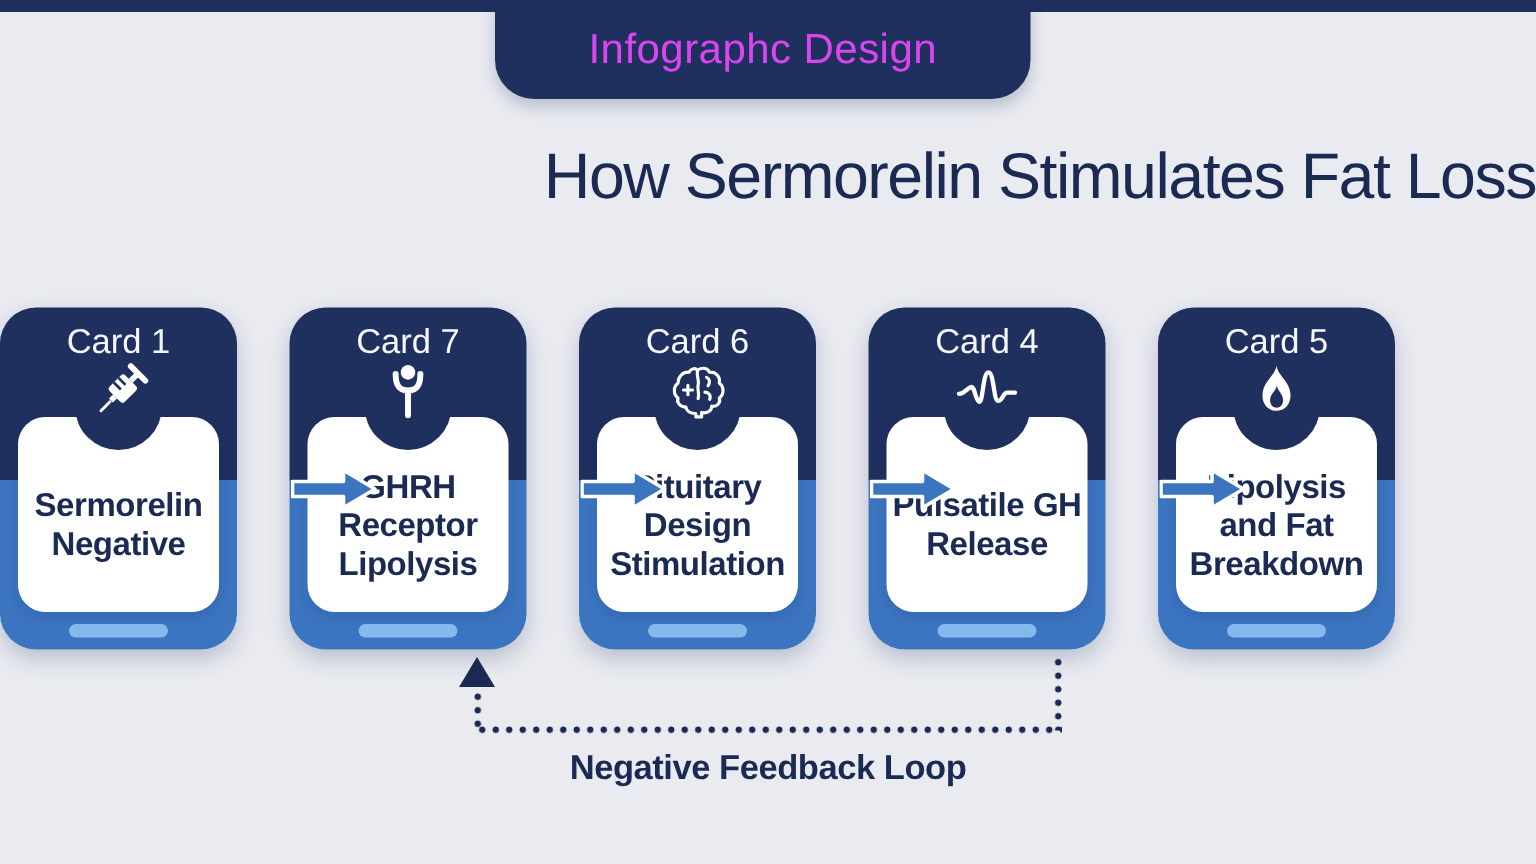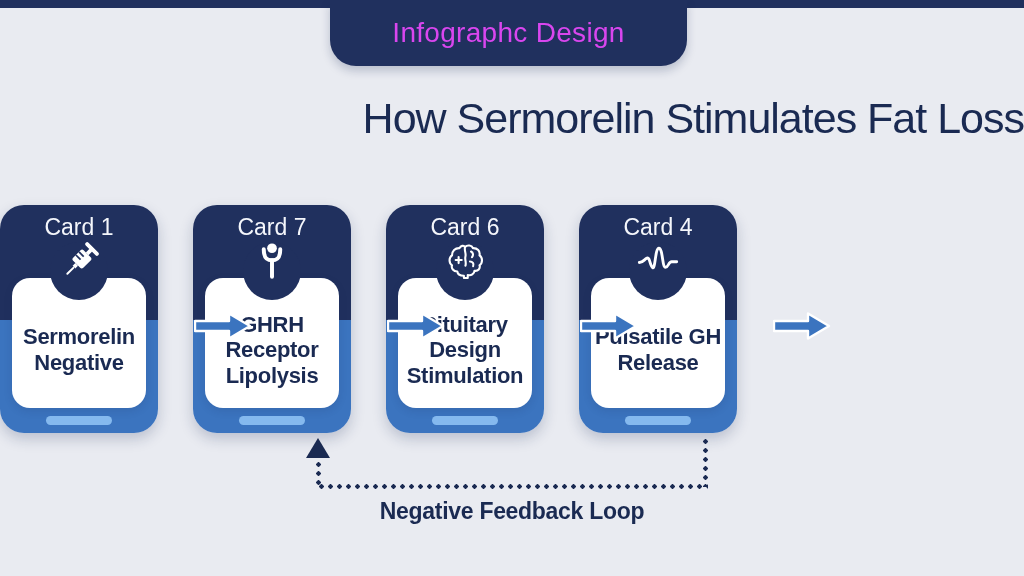--- a/index.html
+++ b/index.html
@@ -140,20 +140,34 @@
       <div class="card-title">Pulsatile GH Release</div>
     </div>
     <div class="card-icon">
           <svg viewBox="0 0 40 40" fill="none" stroke="#ffffff" stroke-width="2.6" stroke-linecap="round" stroke-linejoin="round">
             <path d="M3,20.5 C6.5,20.5 7.5,17.5 10,16.5 C12.8,15.4 12.5,23.5 15.2,25.2 C17.6,26.7 17.4,7.5 20.8,7.5 C24.4,7.5 23.8,24.8 26.8,24.8 C29.6,24.8 29.4,19.8 32.4,19.8 L37,19.8"></path>
           </svg>
         </div>
     <div class="card-pill"></div>
   </div>
 
+  <div class="card">
+    <div class="card-label">Card 5</div>
+    <div class="card-body">
+      <div class="notch"></div>
+      <div class="card-title">Lipolysis and Fat Breakdown</div>
+    </div>
+    <div class="card-icon">
+          <svg viewBox="0 0 40 40">
+            <path fill="#ffffff" d="M20,3.5 C21,10 28.5,13 28.5,21.5 C28.5,27.2 24.7,30.8 20,30.8 C15.3,30.8 11.5,27.2 11.5,21.5 C11.5,13 19,10 20,3.5 Z"></path>
+            <path fill="#20305e" d="M20.2,15.5 C20.7,19 24,20.5 24,24.4 C24,27.1 22.3,28.9 20.1,28.9 C17.9,28.9 16.1,27.1 16.1,24.4 C16.1,20.5 19.7,19 20.2,15.5 Z"></path>
+          </svg>
+        </div>
+    <div class="card-pill"></div>
+  </div>
 </div>
 
   <div class="arrow" style="left:194px">
     <svg width="58" height="30" viewBox="0 0 58 30">
         <path d="M1,10 H35 V2.5 L56,15 L35,27.5 V20 H1 Z" fill="#3b74bf" stroke="#ffffff" stroke-width="2.4" stroke-linejoin="round"></path>
       </svg>
   </div>
   <div class="arrow" style="left:387px">
     <svg width="58" height="30" viewBox="0 0 58 30">
         <path d="M1,10 H35 V2.5 L56,15 L35,27.5 V20 H1 Z" fill="#3b74bf" stroke="#ffffff" stroke-width="2.4" stroke-linejoin="round"></path>

